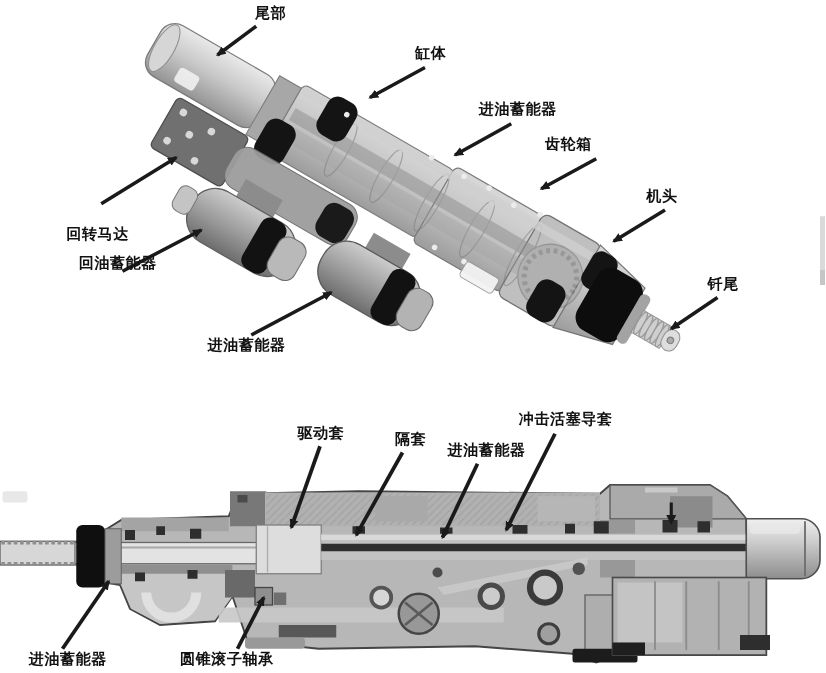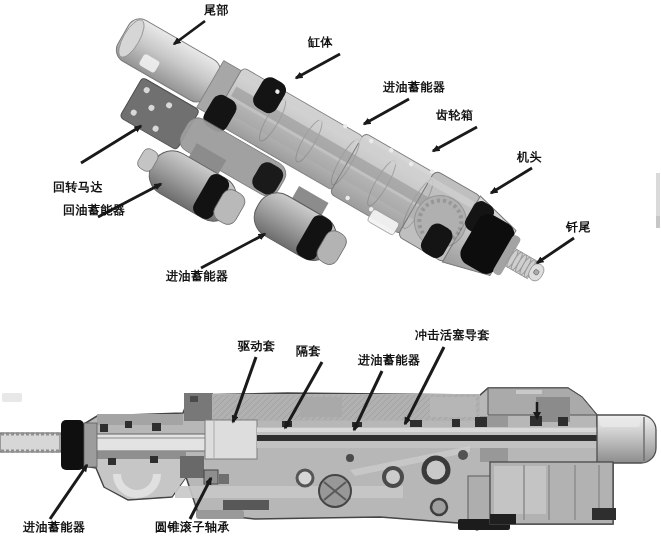--- a/index.html
+++ b/index.html
@@ -263,29 +263,29 @@
     <line x1="256" y1="357" x2="233" y2="422" marker-end="url(#ah)"></line>
     <line x1="322" y1="362" x2="285" y2="428" marker-end="url(#ah)"></line>
     <line x1="382" y1="371" x2="354" y2="430" marker-end="url(#ah)"></line>
     <line x1="444" y1="347" x2="405" y2="424" marker-end="url(#ah)"></line>
     <line x1="50" y1="519" x2="87" y2="465" marker-end="url(#ah)"></line>
     <line x1="190" y1="519" x2="211" y2="478" marker-end="url(#ah)"></line>
   </g>
 </svg>
 
 <div class="lbl" style="left:204px;top:4px">尾部</div>
-<div class="lbl" style="left:308px;top:36px">缸体</div>
+<div class="lbl" style="left:332px;top:36px">缸体</div>
 <div class="lbl" style="left:383px;top:81px">进油蓄能器</div>
 <div class="lbl" style="left:436px;top:109px">齿轮箱</div>
 <div class="lbl" style="left:517px;top:151px">机头</div>
 <div class="lbl" style="left:566px;top:221px">钎尾</div>
 <div class="lbl" style="left:53px;top:181px">回转马达</div>
 <div class="lbl" style="left:63px;top:204px">回油蓄能器</div>
 <div class="lbl" style="left:166px;top:270px">进油蓄能器</div>
 
 <div class="lbl" style="left:238px;top:340px">驱动套</div>
-<div class="lbl" style="left:296px;top:345px">隔套</div>
+<div class="lbl" style="left:316px;top:345px">隔套</div>
 <div class="lbl" style="left:358px;top:354px">进油蓄能器</div>
 <div class="lbl" style="left:415px;top:329px">冲击活塞导套</div>
 <div class="lbl" style="left:23px;top:521px">进油蓄能器</div>
-<div class="lbl" style="left:155px;top:521px">圆锥滚子轴承</div>
+<div class="lbl" style="left:144px;top:521px">圆锥滚子轴承</div>
 
 </div>
 
 </body></html>

